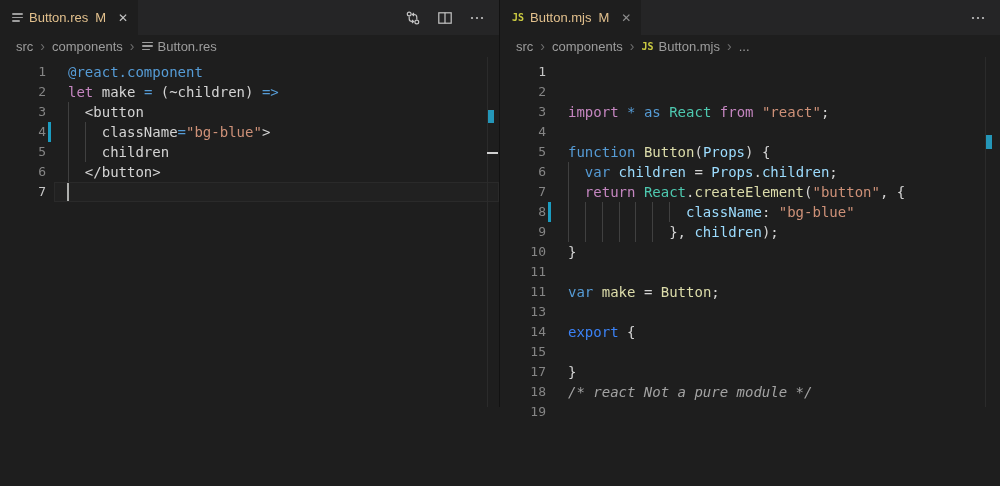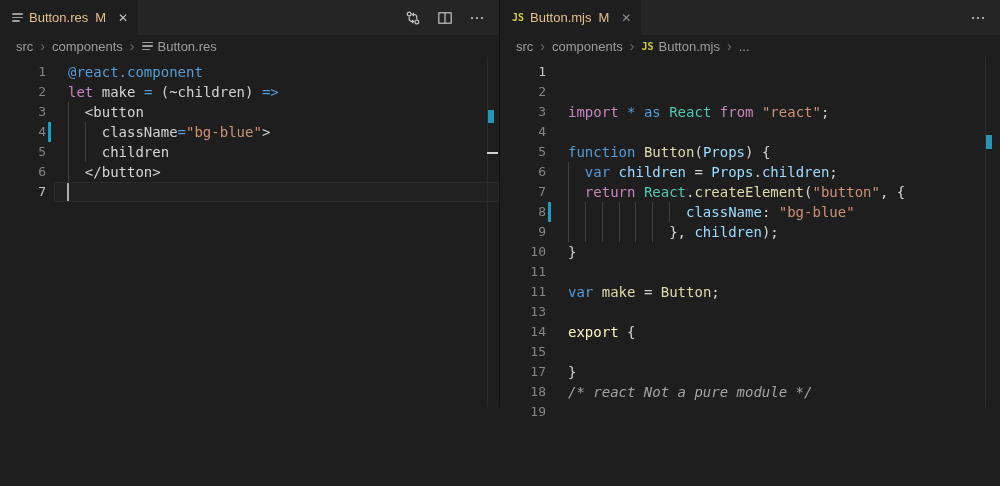--- a/index.html
+++ b/index.html
@@ -317,21 +317,21 @@
             <span class="ln">13</span>
             <span class="marker-col"></span>
             <span class="line-body">
               <span class="code"></span>
             </span>
           </div>
           <div class="line">
             <span class="ln">14</span>
             <span class="marker-col"></span>
             <span class="line-body">
-              <span class="code"><span style="color: #fef9c3;">export</span><span style="color: rgb(212, 212, 212);"> {</span></span>
+              <span class="code"><span style="color: #3b82f6;">export</span><span style="color: rgb(212, 212, 212);"> {</span></span>
             </span>
           </div>
           <div class="line">
             <span class="ln">15</span>
             <span class="marker-col"></span>
           </div>
           <div class="line">
             <span class="ln">17</span>
             <span class="marker-col"></span>
             <span class="line-body">

